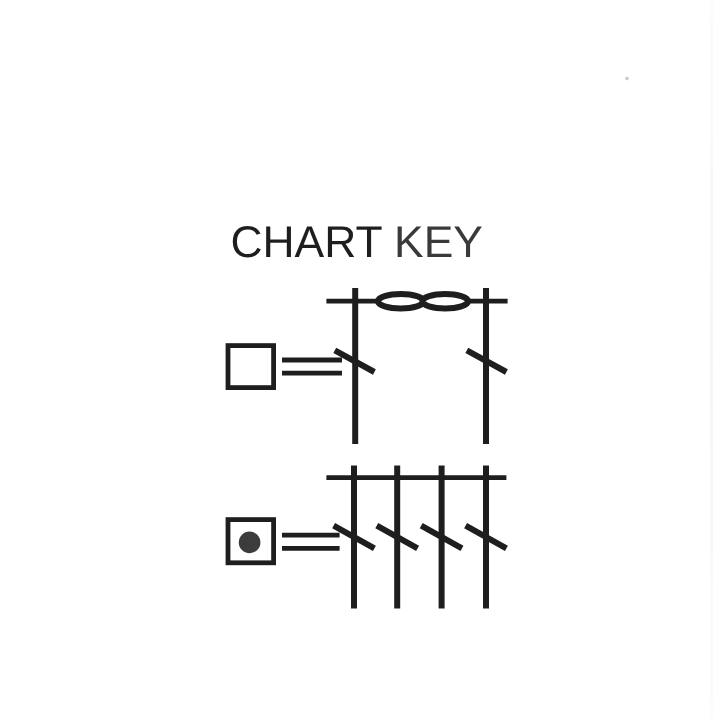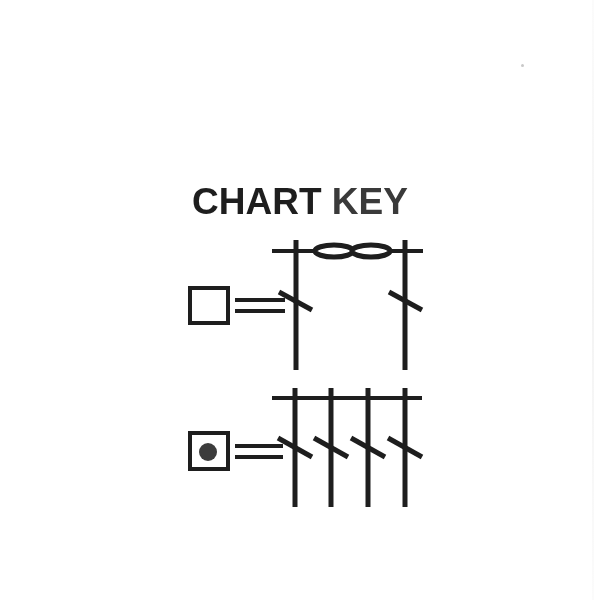--- a/index.html
+++ b/index.html
@@ -1,21 +1,21 @@
 <!DOCTYPE html>
 <html><head>
   <meta charset="utf-8">
   <style>
     html, body { margin: 0; padding: 0; background: #ffffff; }
     body { width: 600px; height: 600px; position: relative; overflow: hidden; }
     .title {
       position: absolute; left: 192px; top: 180px;
       font-family: "Liberation Sans", sans-serif;
       font-size: 37px; letter-spacing: 0px; color: #1e1e1e;
-      line-height: 44px; white-space: nowrap; font-weight: bold;
+      line-height: 44px; white-space: nowrap;
     }
     .title .key { color: #3a3a3a; }
     svg { position: absolute; left: 0; top: 0; }
     .speck { position: absolute; left: 521px; top: 64px; width: 3px; height: 3px; background: #c8c8c8; border-radius: 50%; }
     .edge { position: absolute; left: 592px; top: 0; width: 2px; height: 600px; background: linear-gradient(#fbfbfb, #f3f3f3, #fbfbfb); }
   </style>
 </head>
 <body>
 
 <div class="speck"></div>

